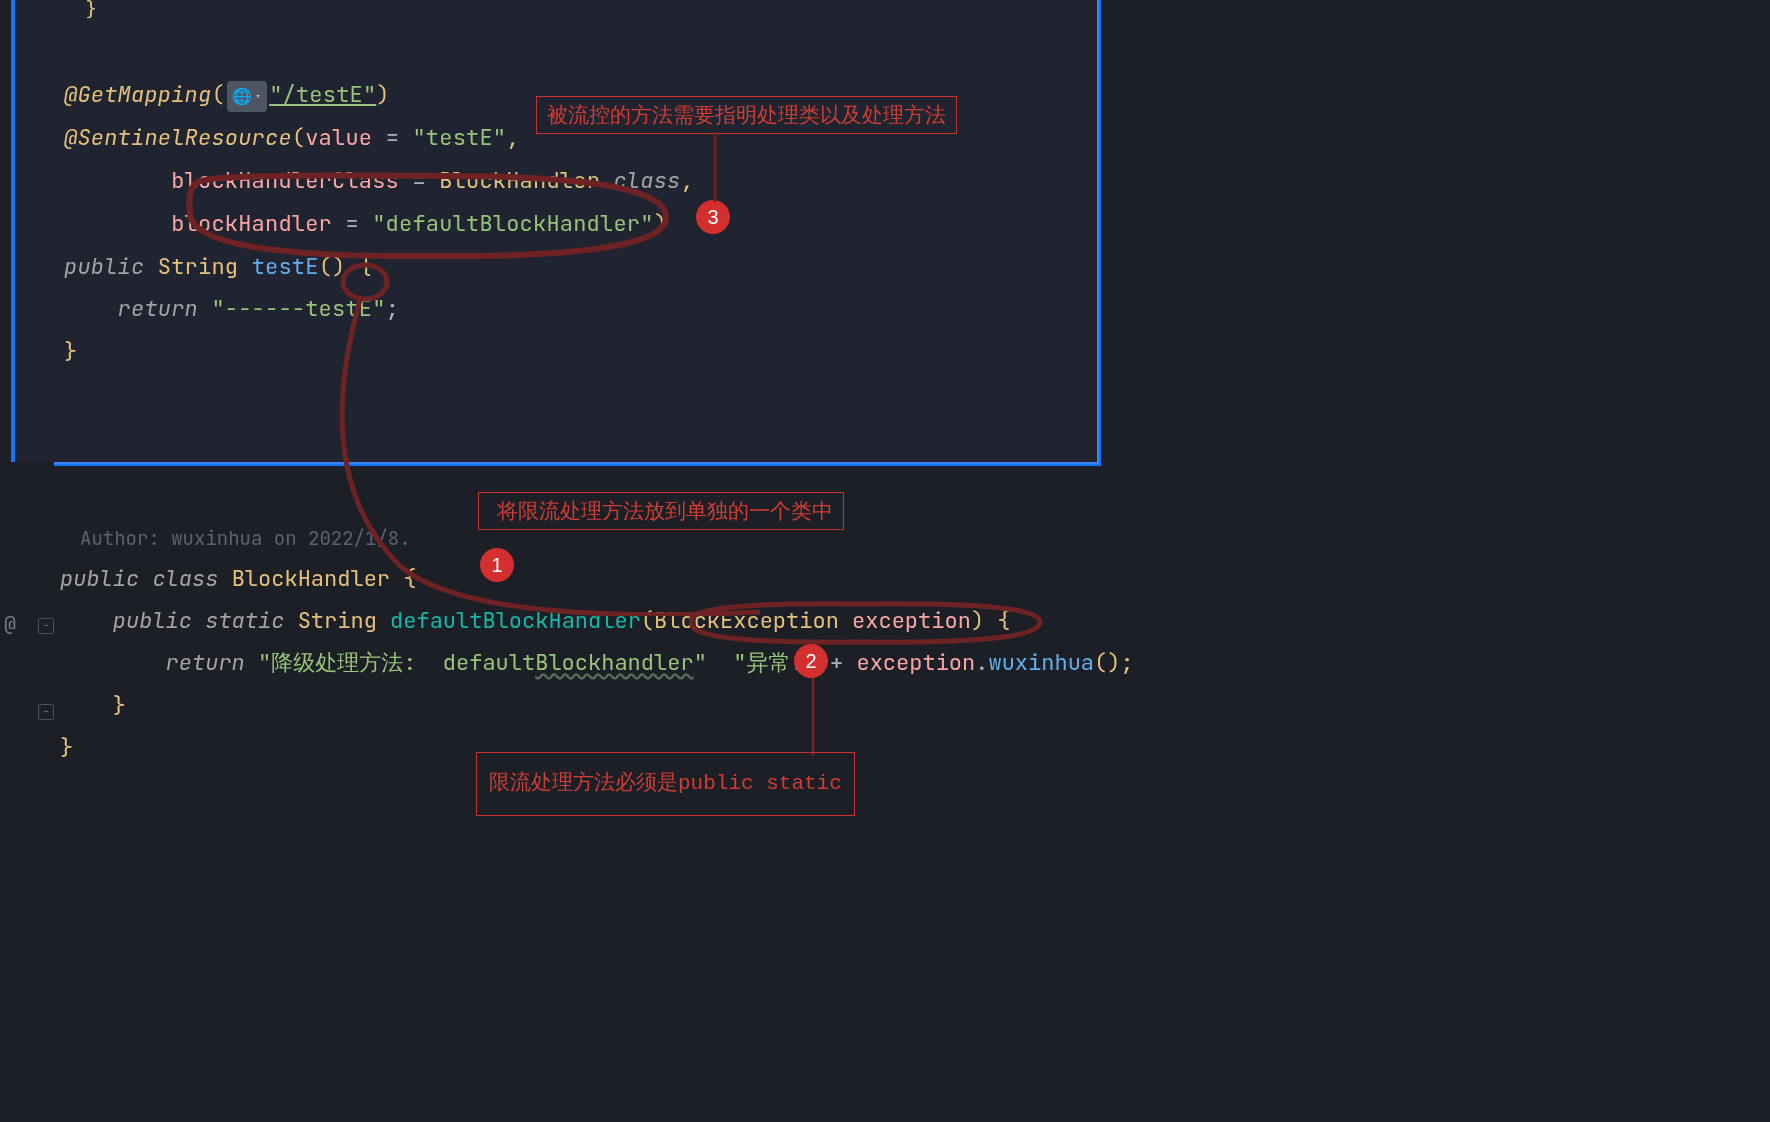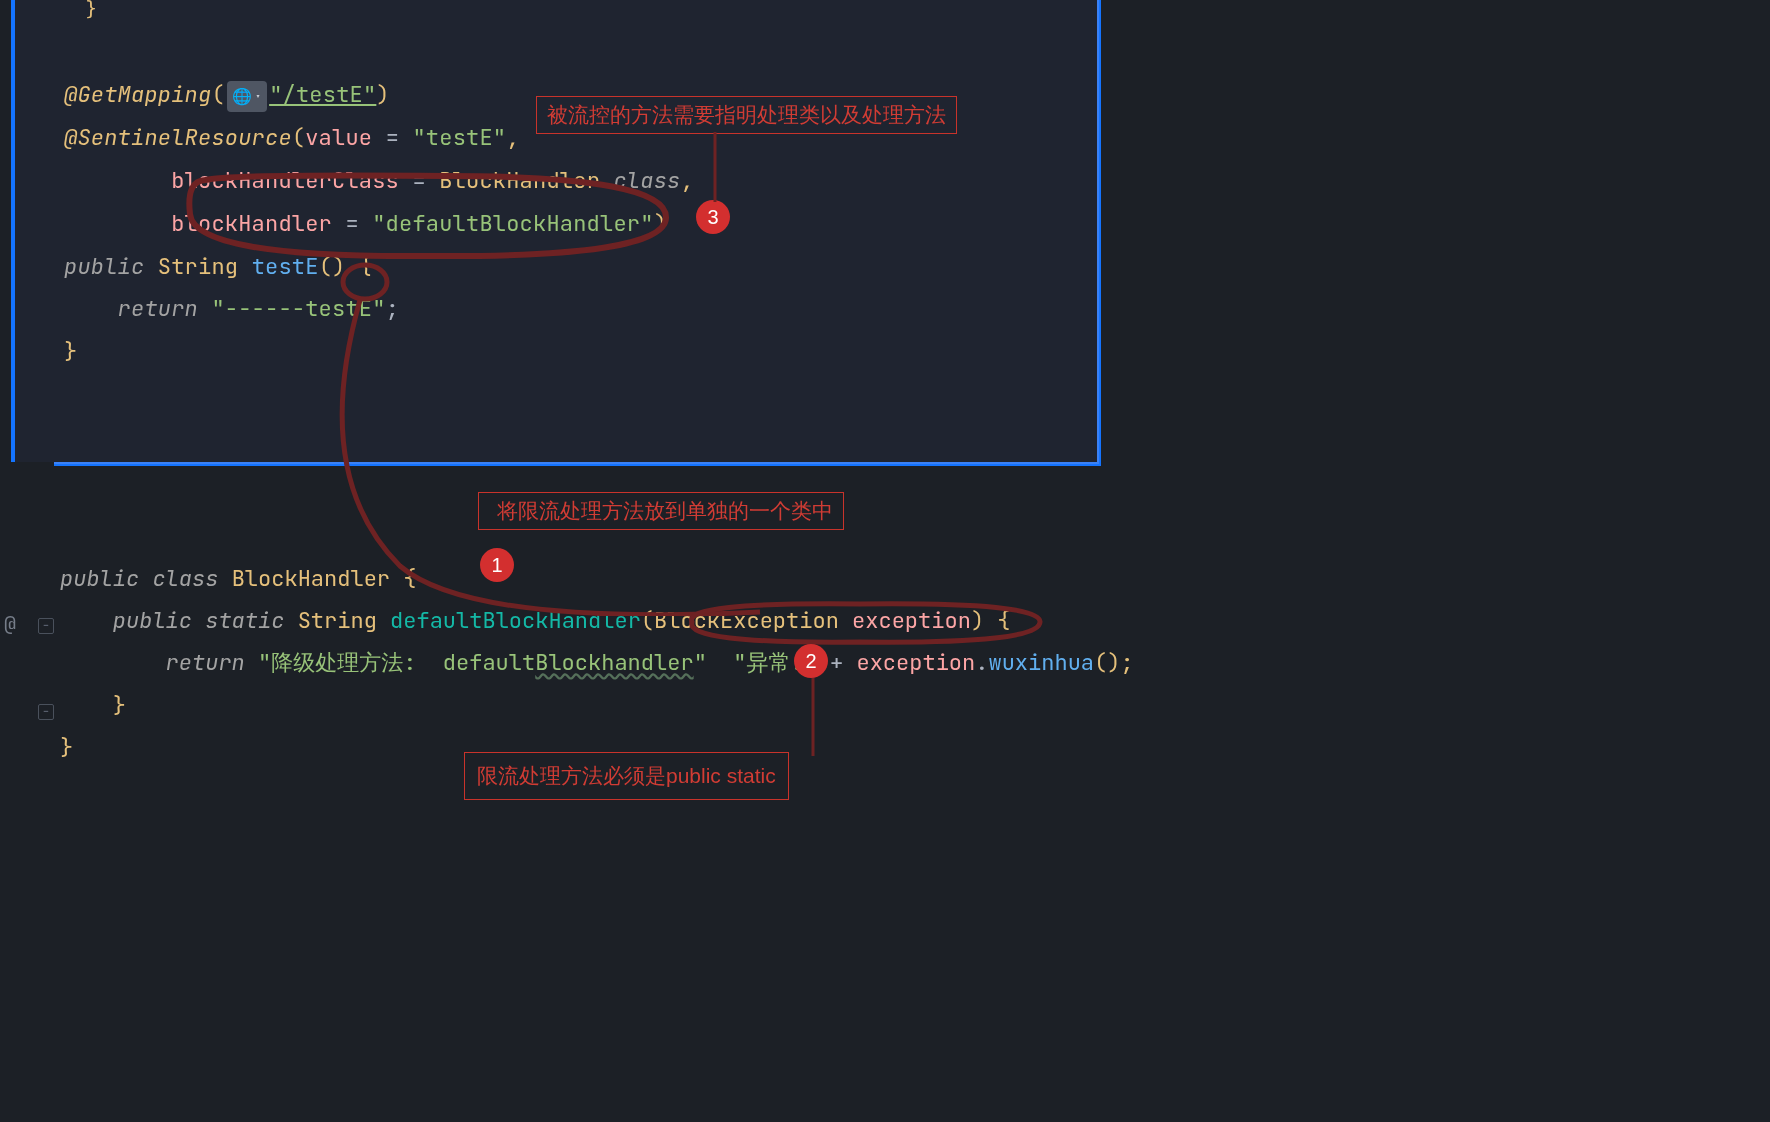--- a/index.html
+++ b/index.html
@@ -18,21 +18,21 @@
   .par{color:#fca5a5;}
   .str{color:#98c379;}
   .op{color:#abb2bf;}
   .pun{color:#e5c07b;}
   .underline{text-decoration:underline;}
   .squiggle{text-decoration:underline wavy #55705a;}
   .globe{display:inline-flex;align-items:center;justify-content:center;background:#4f5663;color:#c7ccd4;border-radius:4px;font-size:16px;padding:0 6px;margin:0 2px;}
   .globe .caret{font-size:10px;margin-left:2px;}
   .closeBrace{color:#e5c07b;}
   
-  .redbox{position:absolute;border:1.8px solid #c8332b;color:#d13c34;background:transparent;padding:4px 10px;font-family:Liberation Sans, sans-serif;font-size:21px;white-space:nowrap;}
+  .redbox{position:absolute;border:1.8px solid #c8332b;color:#d13c34;background:transparent;padding:4px 10px;font-family:Liberation Mono, monospace;font-size:21px;white-space:nowrap;}
   .redbubble{position:absolute;width:34px;height:34px;border-radius:17px;background:#d32f2f;color:#fff;font-size:20px;font-family:sans-serif;display:flex;align-items:center;justify-content:center;pointer-events:none;}
   .redline{position:absolute;pointer-events:none;}
   .author{color:#5c6370;font-size:19px;font-family:"JetBrains Mono",monospace;position:absolute;}
   .tiny-brace{position:absolute;color:#e5c07b;font-family:monospace;font-size:20px;}
   #bottom-area{position:absolute;left:0;top:462px;width:1770px;height:660px;}
 </style>
 </head>
 <body>
 
 <div class="pane top-pane">
@@ -45,20 +45,21 @@
     <span class="kw">return</span><span> </span><span class="str">"------testE"</span><span class="op">;</span>
 <span class="closeBrace">}</span></div>
 </div>
 
 <div id="bottom-area">
   <div class="gutter">
     <span class="gutter-mark" style="top:148px;left:4px;">@</span>
     <span class="fold" style="top:156px;">−</span>
     <span class="fold" style="top:242px;">−</span>
   </div>
+  <span class="author" style="left:80px;top:64px;">Author: wuxinhua on 2022/1/8.</span>
   <div class="bottom-code" style="padding-top:96px;"><span class="kw">public</span> <span class="kw">class</span> <span class="cls">BlockHandler</span> <span class="pun">{</span>
     <span class="kw">public</span> <span class="kw">static</span> <span class="cls">String</span> <span class="mth" style="color:#14b8a6;font-style:normal;">defaultBlockHandler</span><span class="pun">(</span><span class="cls">BlockException</span> <span class="par">exception</span><span class="pun">)</span> <span class="pun">{</span>
         <span class="kw">return</span> <span class="str"><span>"降级处理方法:  default</span><span class="squiggle">Blockhandler</span><span>"</span></span>  <span class="str">"异常:"</span><span class="op"> + </span><span class="par">exception</span><span class="op">.</span><span class="mth">wuxinhua</span><span class="pun">();</span>
     <span class="closeBrace">}</span>
 <span class="closeBrace">}</span></div>
 </div>
 
 <div class="redbox" style="left:536px;top:96px;">被流控的方法需要指明处理类以及处理方法</div>
 
 <svg class="redline" style="left:186px;top:168px;width:486px;height:98px;">
@@ -85,15 +86,15 @@
 <svg class="redline" style="left:680px;top:598px;width:370px;height:50px;">
     <path d="M12,24 Q2,4 180,6 Q362,4 360,24 Q360,46 180,44 Q4,46 12,24 Z" fill="none" stroke="#6e2223" stroke-width="5"></path>
   </svg>
 
 <div class="redbubble" style="left:794px;top:644px;">2</div>
 
 <svg class="redline" style="left:810px;top:678px;width:6px;height:78px;">
     <line x1="3" y1="0" x2="3" y2="78" stroke="#6e2223" stroke-width="3"></line>
   </svg>
 
-<div class="redbox" style="left:464px;top:752px;line-height:1.8;padding:4px 12px;">
+<div class="redbox" style="left:476px;top:752px;line-height:1.8;padding:12px 12px;">
   <div>限流处理方法必须是public static</div>
 </div>
 
 </body></html>

